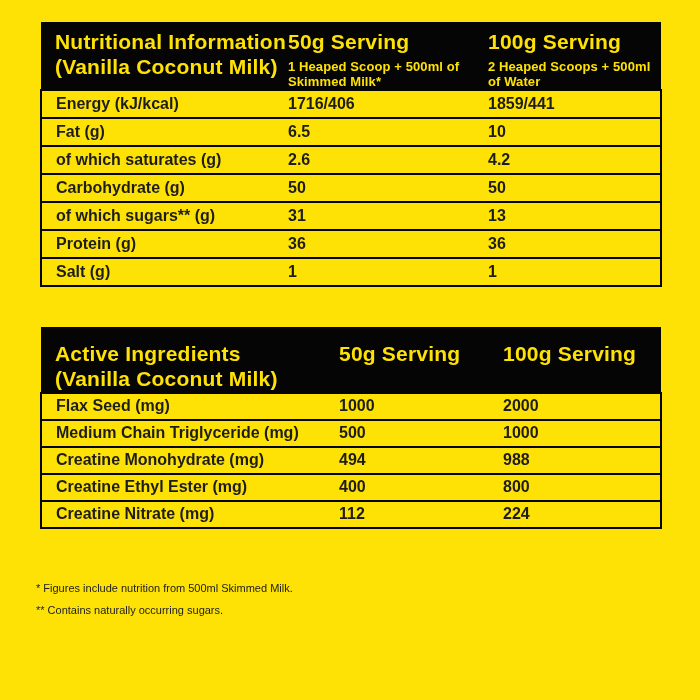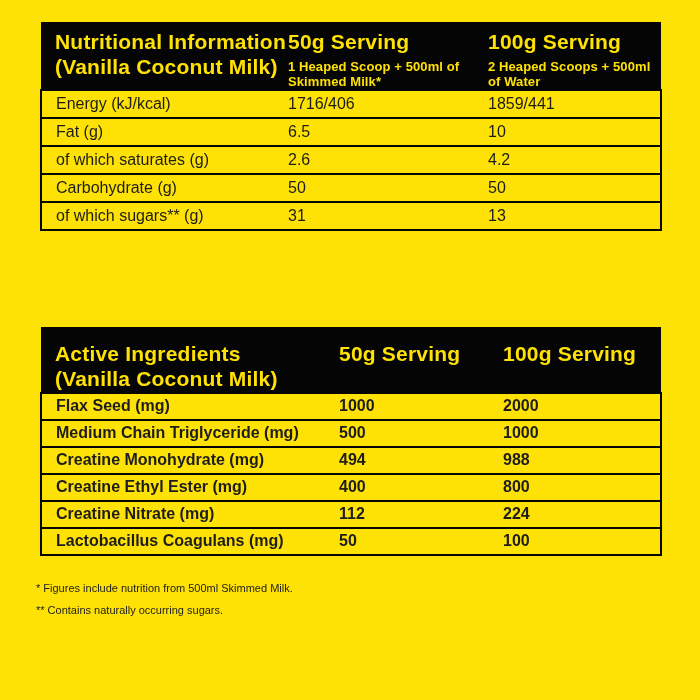--- a/index.html
+++ b/index.html
@@ -57,21 +57,21 @@
     background: #FFE205;
     color: #1D1D1B;
     font-size: 16px;
     padding: 0;
     border-top: 2px solid #050505;
     border-bottom: 2px solid #050505;
     vertical-align: middle;
     white-space: nowrap;
     overflow: hidden;
   }
-  .t1 tbody td { height: 26px; }
+  .t1 tbody td { height: 26px; font-weight: bold; }
   .t2 tbody td { height: 25px; font-weight: bold; }
   .t tbody td:first-child { border-left: 2px solid #050505; padding-left: 14px; }
   .t tbody td:last-child  { border-right: 2px solid #050505; }
 
   .footnotes {
     position: absolute;
     left: 36px;
     top: 582px;
     color: #1D1D1B;
     font-size: 11px;
@@ -130,20 +130,30 @@
       <tr>
         <td>Carbohydrate (g)</td>
         <td>50</td>
         <td>50</td>
       </tr>
       <tr>
         <td>of which sugars** (g)</td>
         <td>31</td>
         <td>13</td>
       </tr>
+      <tr>
+        <td>Protein (g)</td>
+        <td>36</td>
+        <td>36</td>
+      </tr>
+      <tr>
+        <td>Salt (g)</td>
+        <td>1</td>
+        <td>1</td>
+      </tr>
     </tbody>
   </table>
 
   <table class="t t2">
     <colgroup>
       <col style="width:298px">
       <col style="width:164px">
       <col style="width:158px">
     </colgroup>
     <thead>
@@ -185,25 +195,20 @@
       <tr>
         <td>Creatine Ethyl Ester (mg)</td>
         <td>400</td>
         <td>800</td>
       </tr>
       <tr>
         <td>Creatine Nitrate (mg)</td>
         <td>112</td>
         <td>224</td>
       </tr>
-      <tr>
-        <td>Lactobacillus Coagulans (mg)</td>
-        <td>50</td>
-        <td>100</td>
-      </tr>
     </tbody>
   </table>
 
   <div class="footnotes">
     <p>* Figures include nutrition from 500ml Skimmed Milk.</p>
     <p>** Contains naturally occurring sugars.</p>
   </div>
 
 </div>
 

